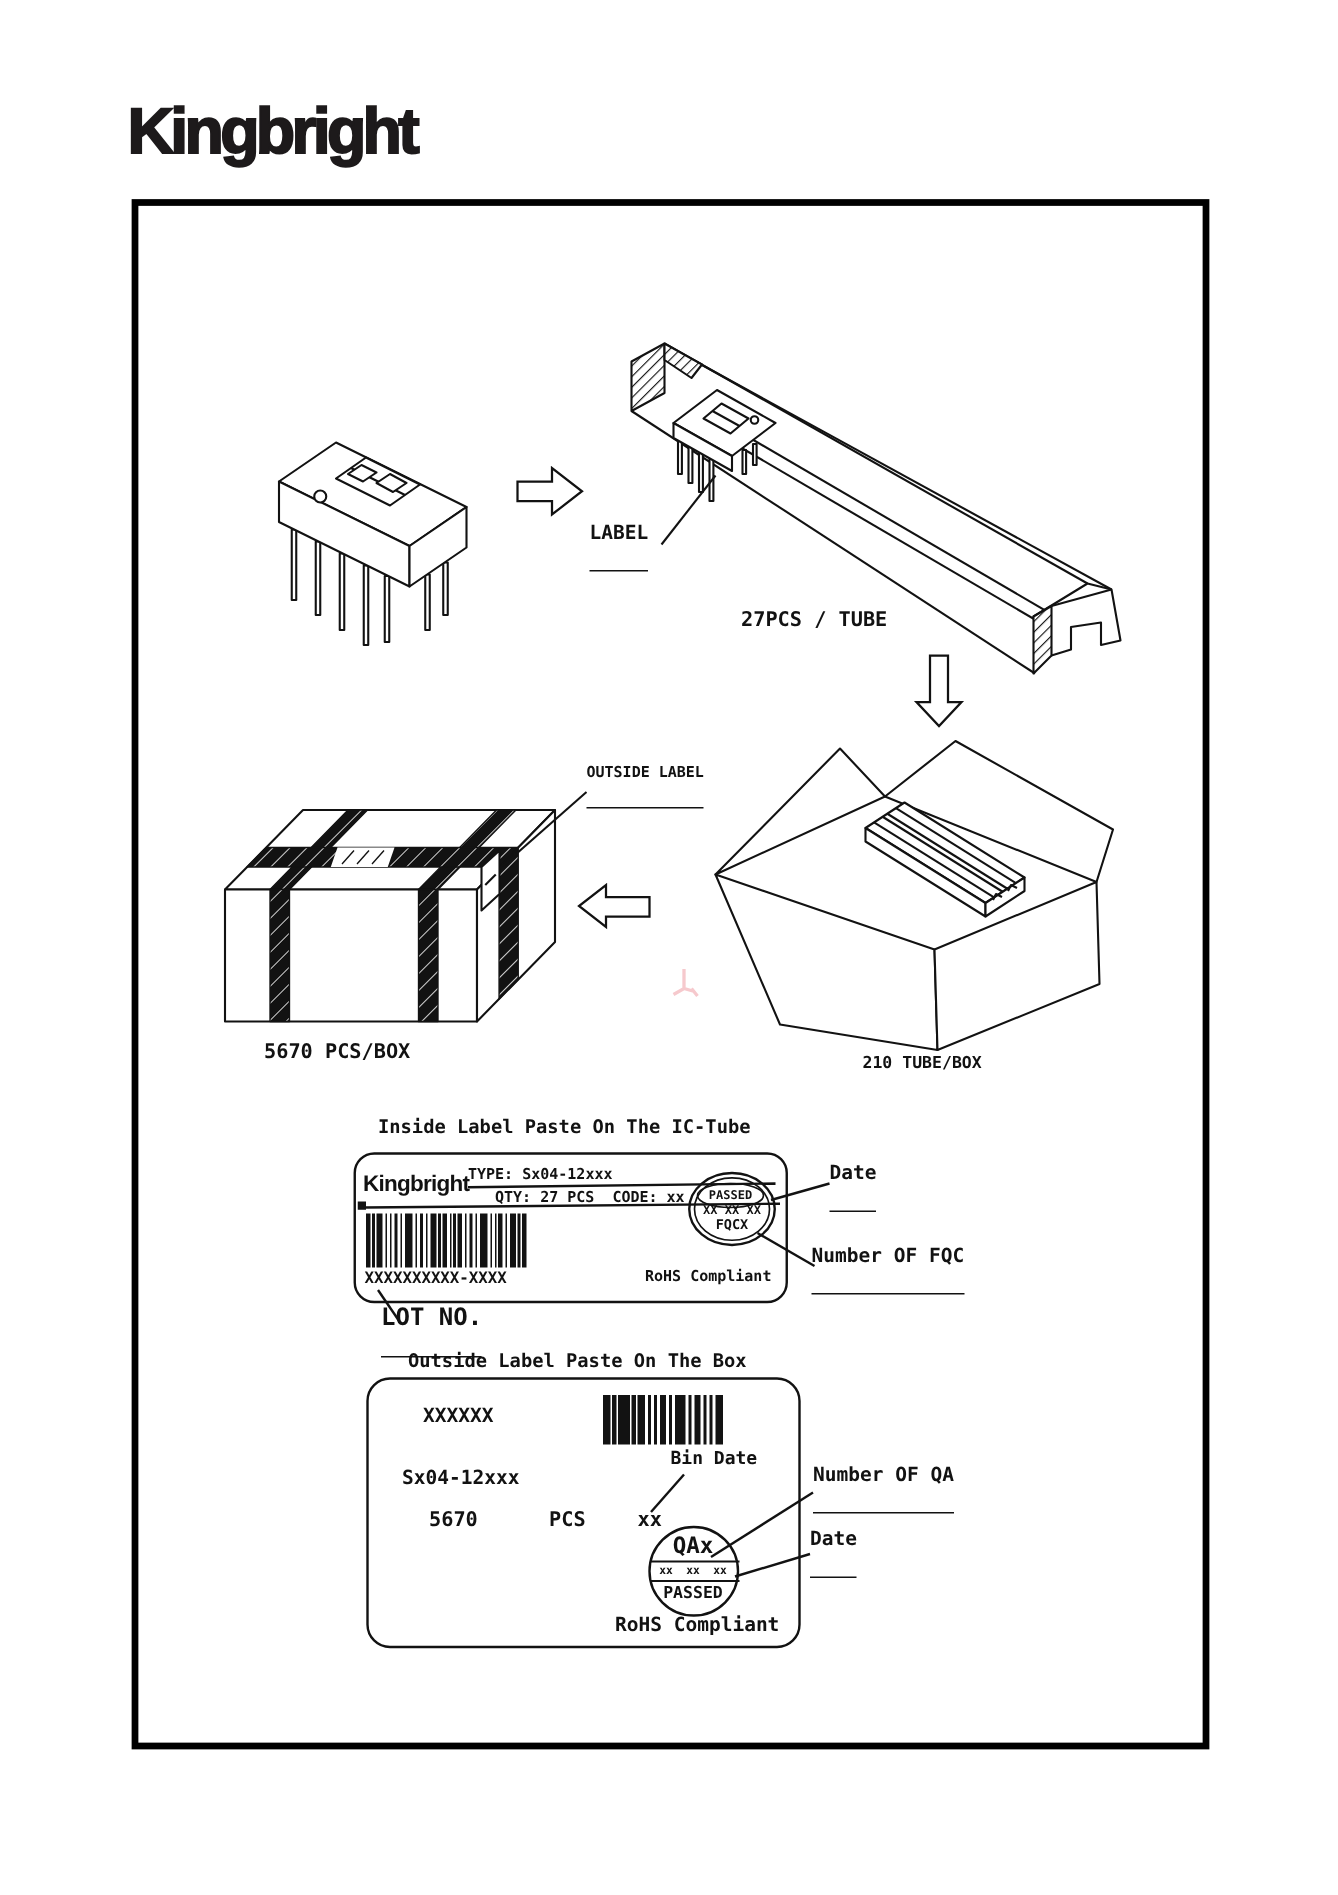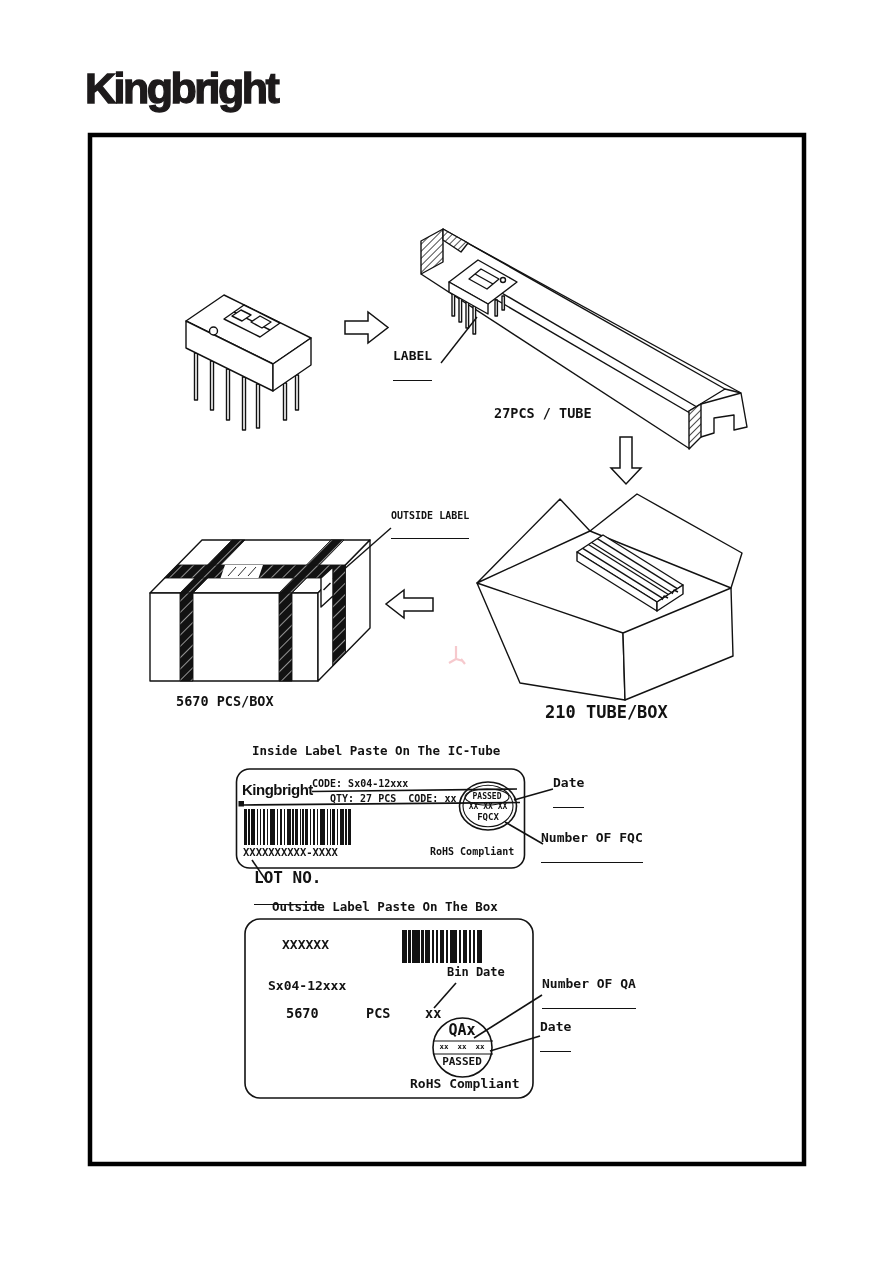--- a/index.html
+++ b/index.html
@@ -157,25 +157,25 @@
       <line x1="540" y1="1036" x2="490" y2="1051"></line>
     </g>
   </svg>
 
   <div class="logo">Kingbright</div>
 
   <div class="t u" style="left:393px;top:349px;font-size:13px;">LABEL</div>
   <div class="t" style="left:494px;top:406px;font-size:13.5px;">27PCS / TUBE</div>
   <div class="t u" style="left:391px;top:510px;font-size:10px;">OUTSIDE LABEL</div>
   <div class="t" style="left:176px;top:694px;font-size:13.5px;">5670 PCS/BOX</div>
-  <div class="t" style="left:545px;top:703px;font-size:17px;">210 TUBE/BOX</div>
+  <div class="t" style="left:575px;top:703px;font-size:11px;">210 TUBE/BOX</div>
 
   <div class="t" style="left:252px;top:744px;font-size:12.5px;">Inside Label Paste On The IC-Tube</div>
   <div class="t sans" style="left:242px;top:782px;font-size:15px;letter-spacing:-0.5px;">Kingbright</div>
-  <div class="t" style="left:312px;top:778px;font-size:10px;">CODE: Sx04-12xxx</div>
+  <div class="t" style="left:312px;top:778px;font-size:10px;">TYPE: Sx04-12xxx</div>
   <div class="t" style="left:312px;top:793px;font-size:10px;padding-left:18px;">QTY: 27 PCS  CODE: xx</div>
   <div class="bc" style="left: 244px; top: 809px; width: 107px; height: 36px; display: flex; gap: 1.6px;">
       <div style="width: 2.65833px; background: rgb(18, 18, 18); flex: 0 0 auto;"></div>
       <div style="width: 1.32917px; background: rgb(18, 18, 18); flex: 0 0 auto;"></div>
       <div style="width: 3.9875px; background: rgb(18, 18, 18); flex: 0 0 auto;"></div>
       <div style="width: 1.32917px; background: rgb(18, 18, 18); flex: 0 0 auto;"></div>
       <div style="width: 1.32917px; background: rgb(18, 18, 18); flex: 0 0 auto;"></div>
       <div style="width: 2.65833px; background: rgb(18, 18, 18); flex: 0 0 auto;"></div>
       <div style="width: 1.32917px; background: rgb(18, 18, 18); flex: 0 0 auto;"></div>
       <div style="width: 5.31667px; background: rgb(18, 18, 18); flex: 0 0 auto;"></div>

